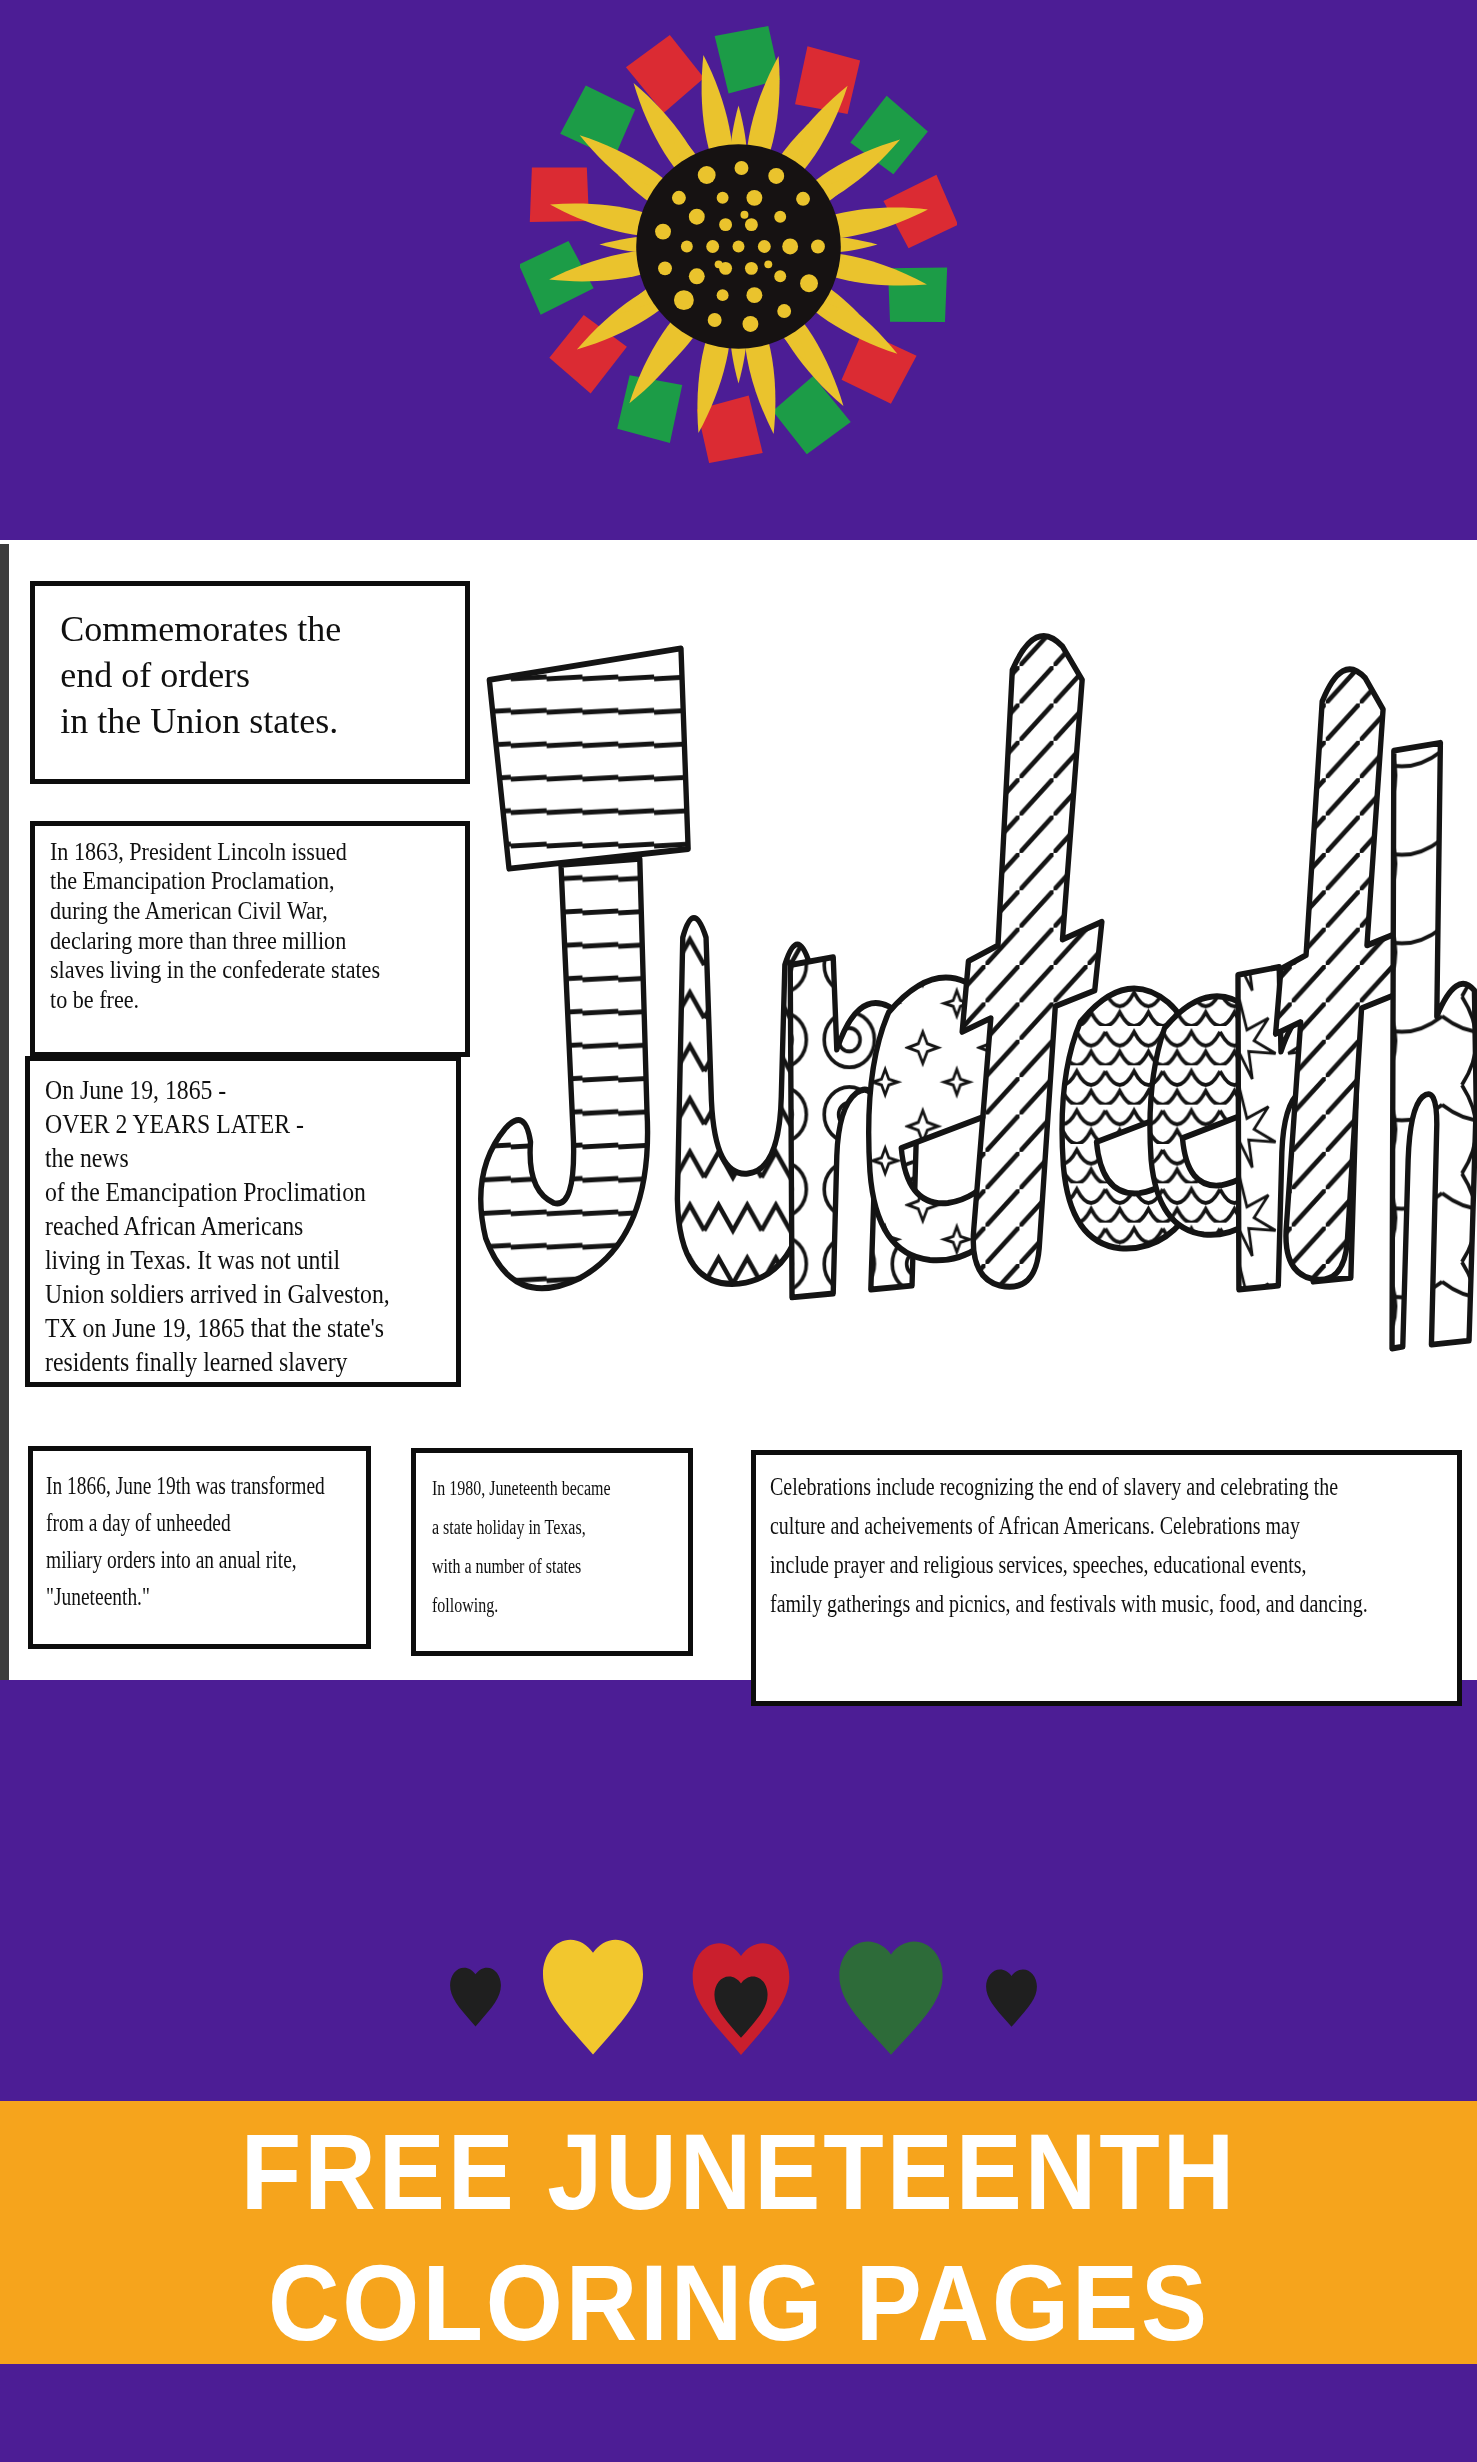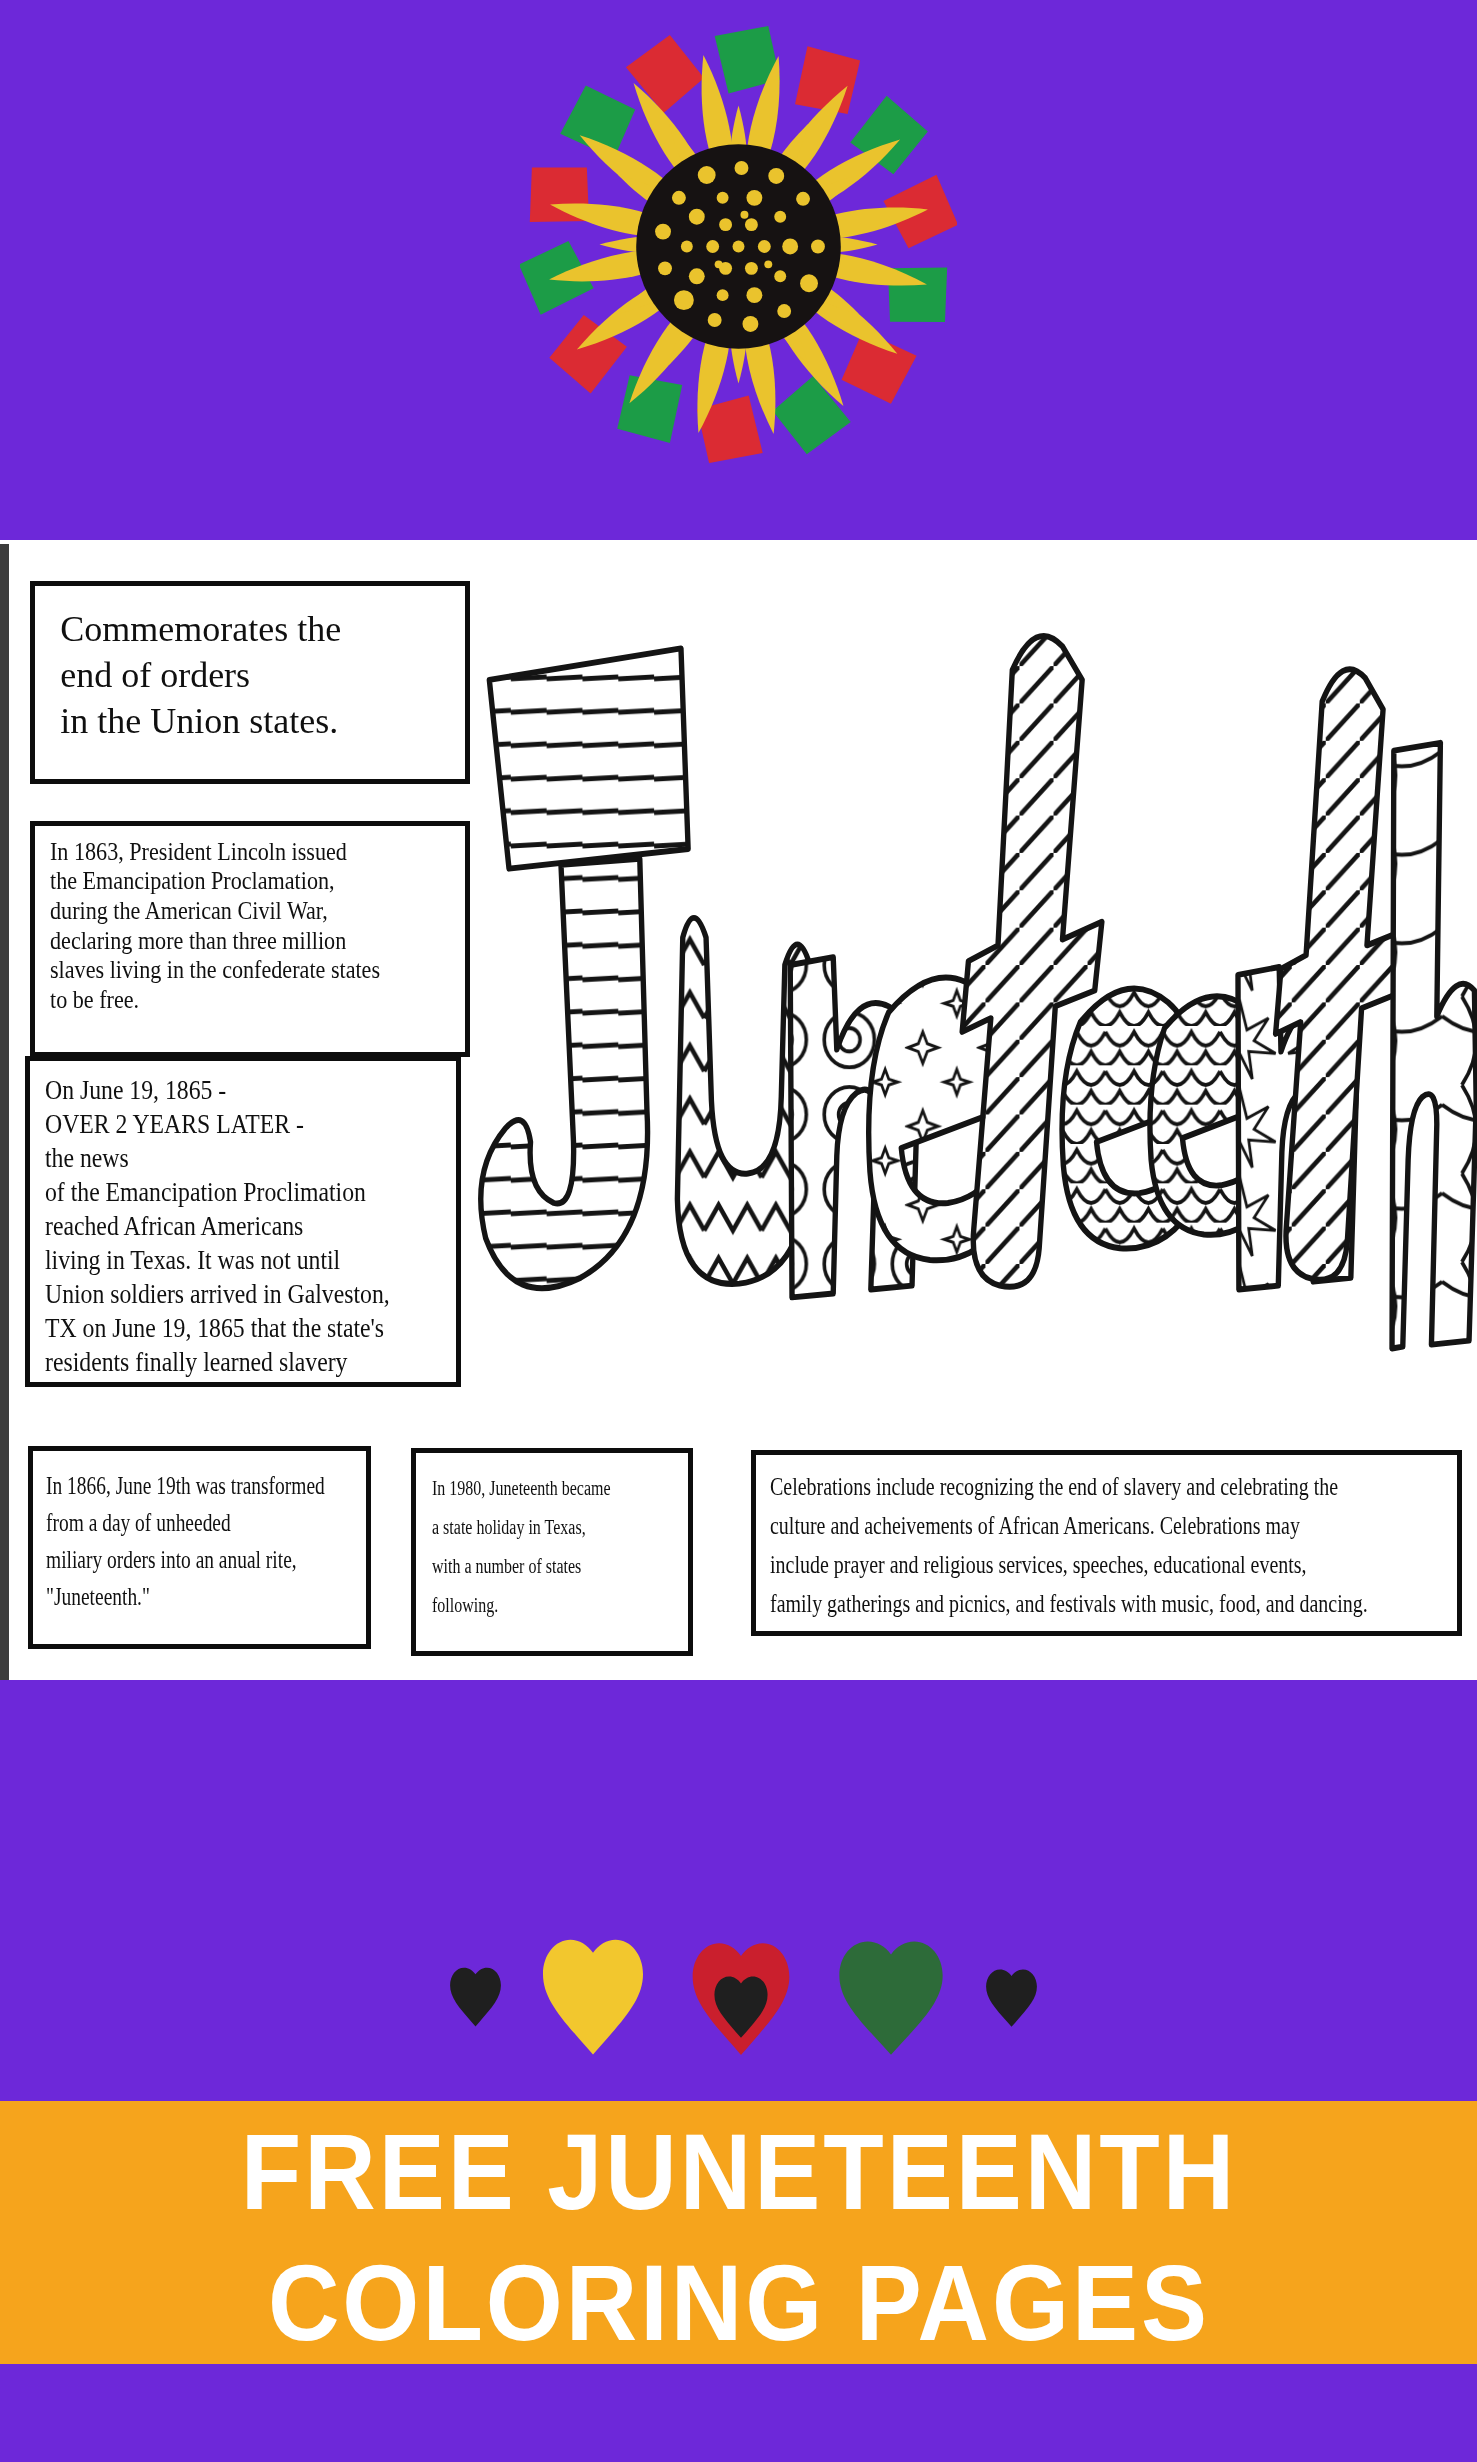--- a/index.html
+++ b/index.html
@@ -1,36 +1,36 @@
 <!DOCTYPE html>
 <html><head>
 <meta charset="utf-8">
 <style>
   html,body{margin:0;padding:0;}
   body{background:#cfd8d8;}
-  .page{position:relative;width:1478px;height:2463px;background:#6d28d9;overflow:hidden;
+  .page{position:relative;width:1478px;height:2463px;background:#4c1d95;overflow:hidden;
         font-family:"Liberation Serif", serif;color:#101010;}
   
   .panel{position:absolute;left:0;top:540px;width:1478px;height:1140px;background:#FFFFFF;}
   .panel-edge{position:absolute;left:0;top:544px;width:8.9px;height:1136px;background:#3C3C3C;}
   
   .fact{position:absolute;background:#FFFFFF;border:5.9px solid #0D0D0D;box-sizing:border-box;overflow:hidden;}
   .fact .ln{white-space:nowrap;}
   .squeeze{transform-origin:0 0;}
   .headline{left:29.6px;top:581px;width:440px;height:203px;padding:19.7px 9.9px 0 25.6px;
             font-size:36px;line-height:46px;}
   .b1863{left:29.6px;top:821px;width:440px;height:236px;padding:10.8px 7.9px 0 15.8px;font-size:24.6px;line-height:29.6px;}
   .b1863 .squeeze{transform:scaleX(.90);width:111%;}
   .b1865{left:24.6px;top:1056px;width:436px;height:331px;padding:11.8px 7.9px 0 15.8px;font-size:27.6px;line-height:34px;}
   .b1865 .squeeze{transform:scaleX(.86);width:116%;}
   .b1866{left:27.6px;top:1446px;width:343px;height:203px;padding:15.8px 5.9px 0 13.8px;font-size:25.6px;line-height:37px;}
   .b1866 .squeeze{transform:scaleX(.76);width:131%;}
   .b1980{left:411px;top:1448px;width:282px;height:208px;padding:15.8px 5.9px 0 15.8px;font-size:20px;line-height:39px;}
   .b1980 .squeeze{transform:scaleX(.80);width:125%;}
-  .celeb{left:751px;top:1450px;width:711px;height:186px;padding:11.8px 5.9px 0 13.8px;font-size:25.6px;line-height:39px;}
+  .celeb{left:751px;top:1450px;width:711px;height:256px;padding:11.8px 5.9px 0 13.8px;font-size:25.6px;line-height:39px;}
   .celeb .squeeze{transform:scaleX(.78);width:128%;}
   
   .sunflower{position:absolute;left:520px;top:25.6px;width:437px;height:437px;}
   .doodle{position:absolute;left:475px;top:554px;width:1003px;height:885px;}
   .heart{position:absolute;}
   .h1{left:445px;top:1958px;width:61px;height:77px;}
   .h2{left:533px;top:1921px;width:120px;height:150px;}
   .h3{left:683px;top:1925px;width:116px;height:146px;}
   .h4{left:829px;top:1923px;width:124px;height:148px;}
   .h5{left:981px;top:1960px;width:61px;height:75px;}

